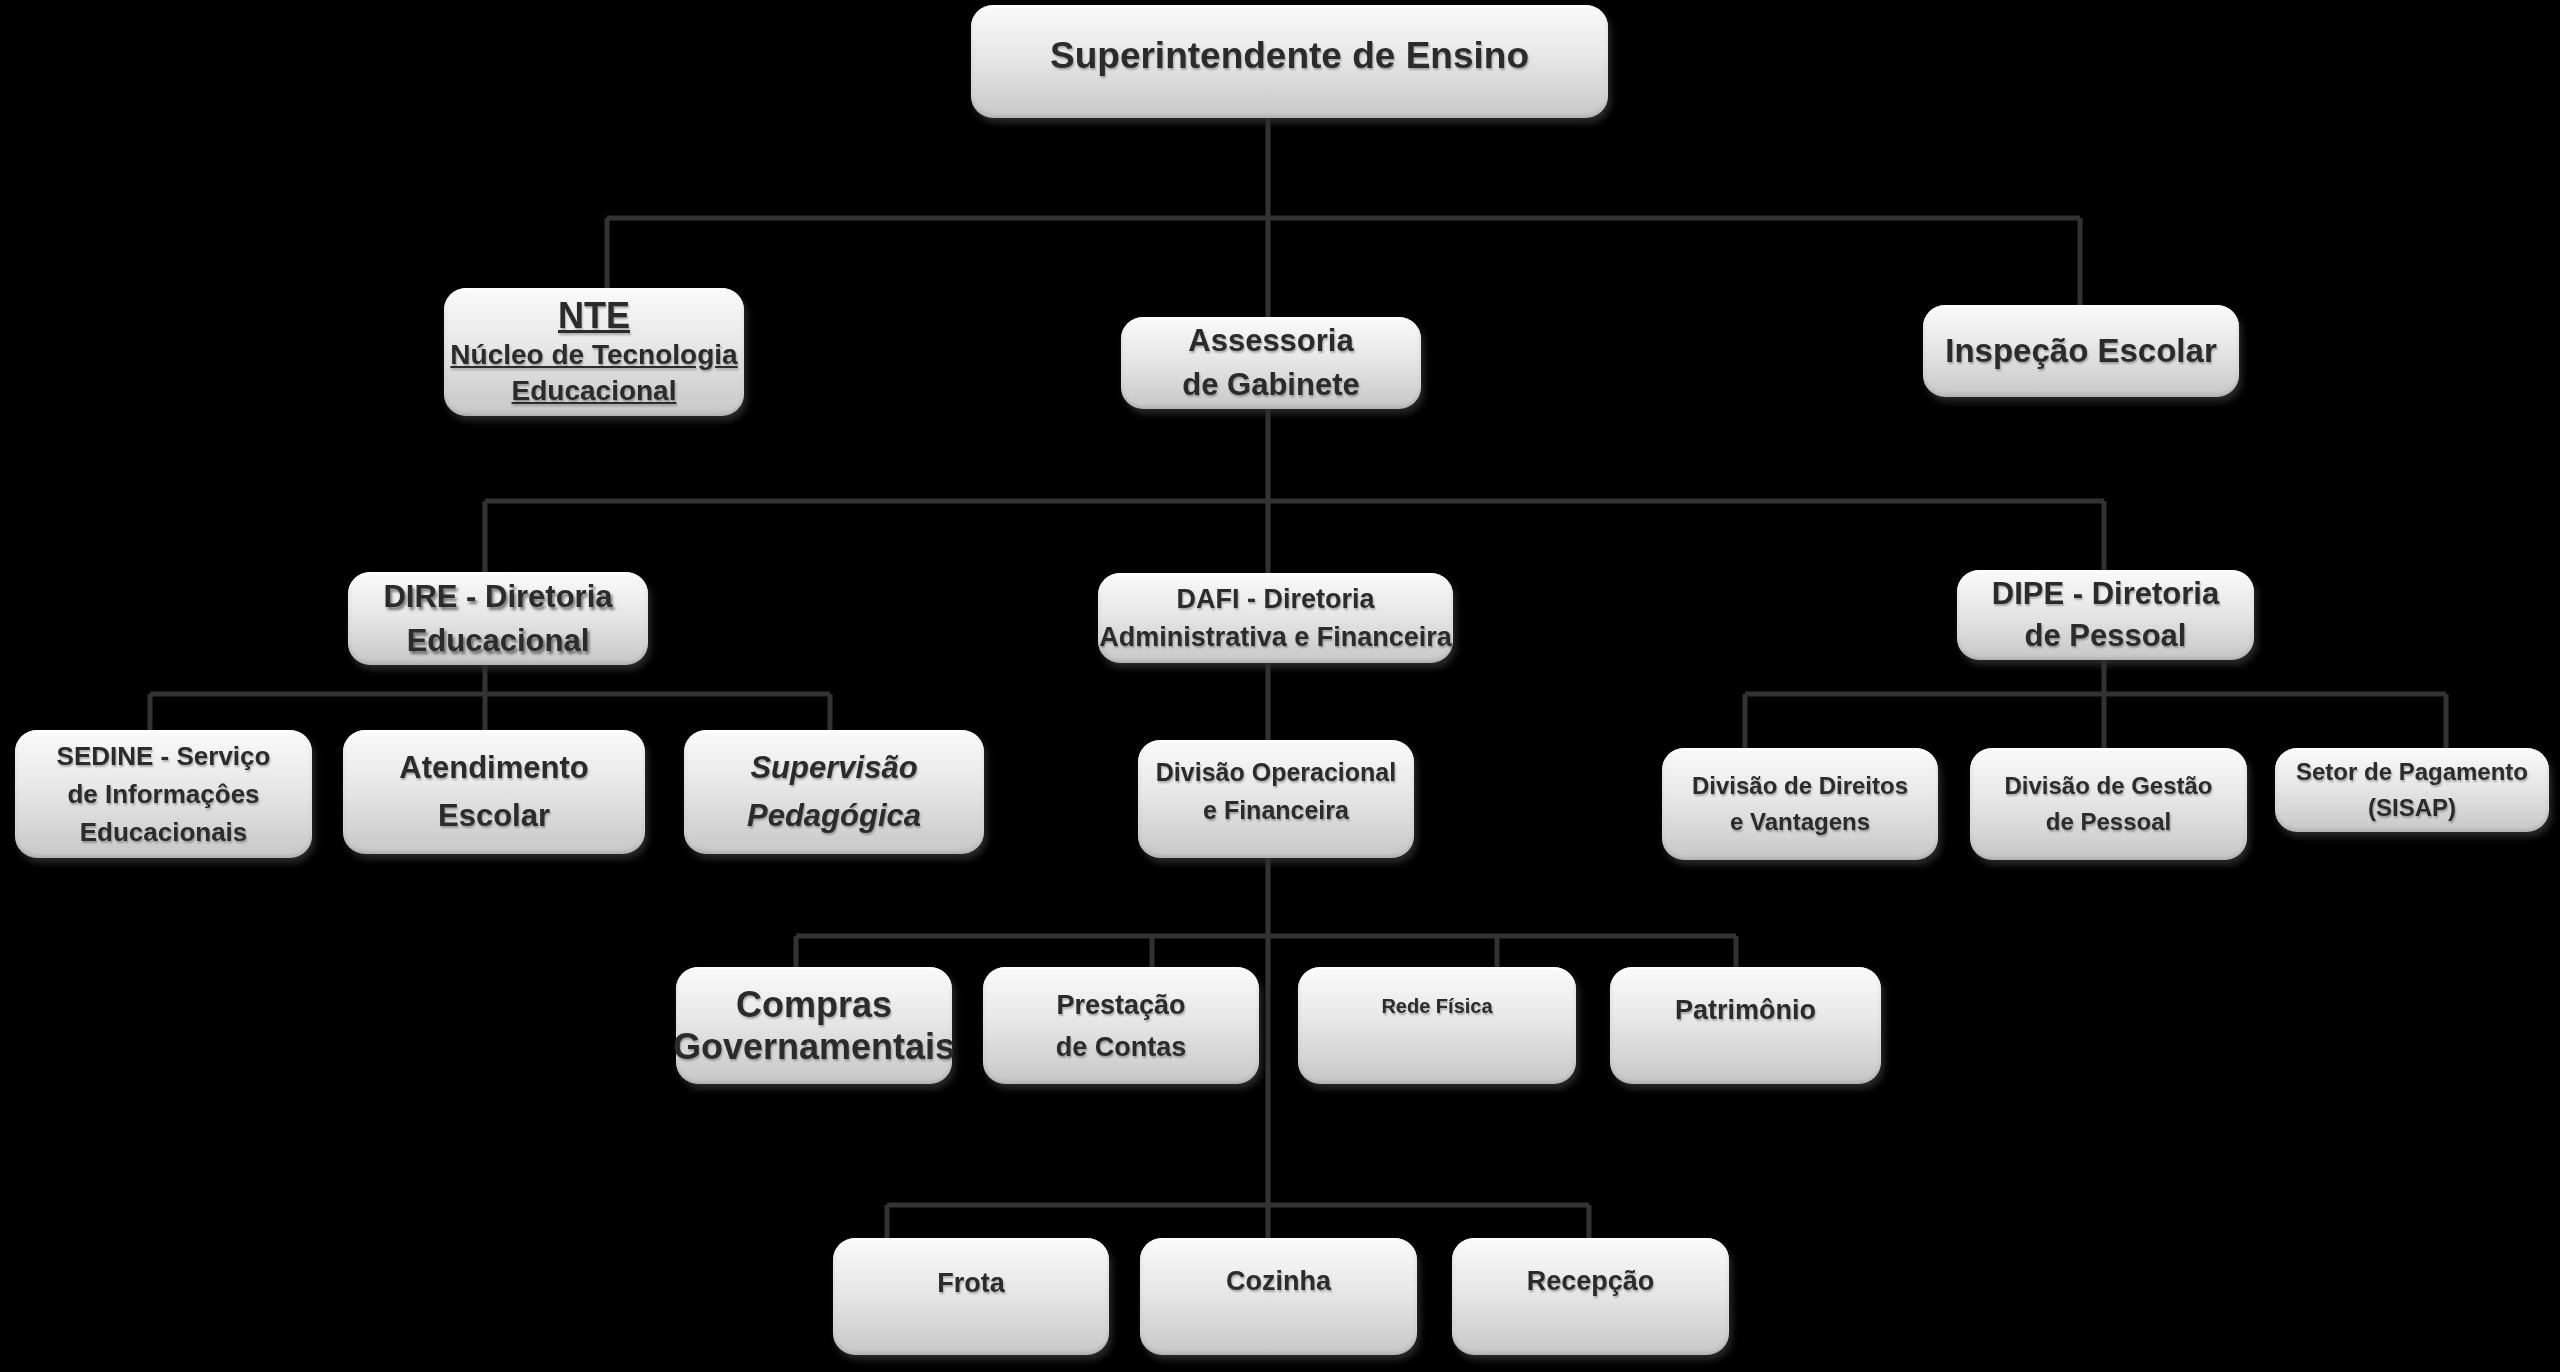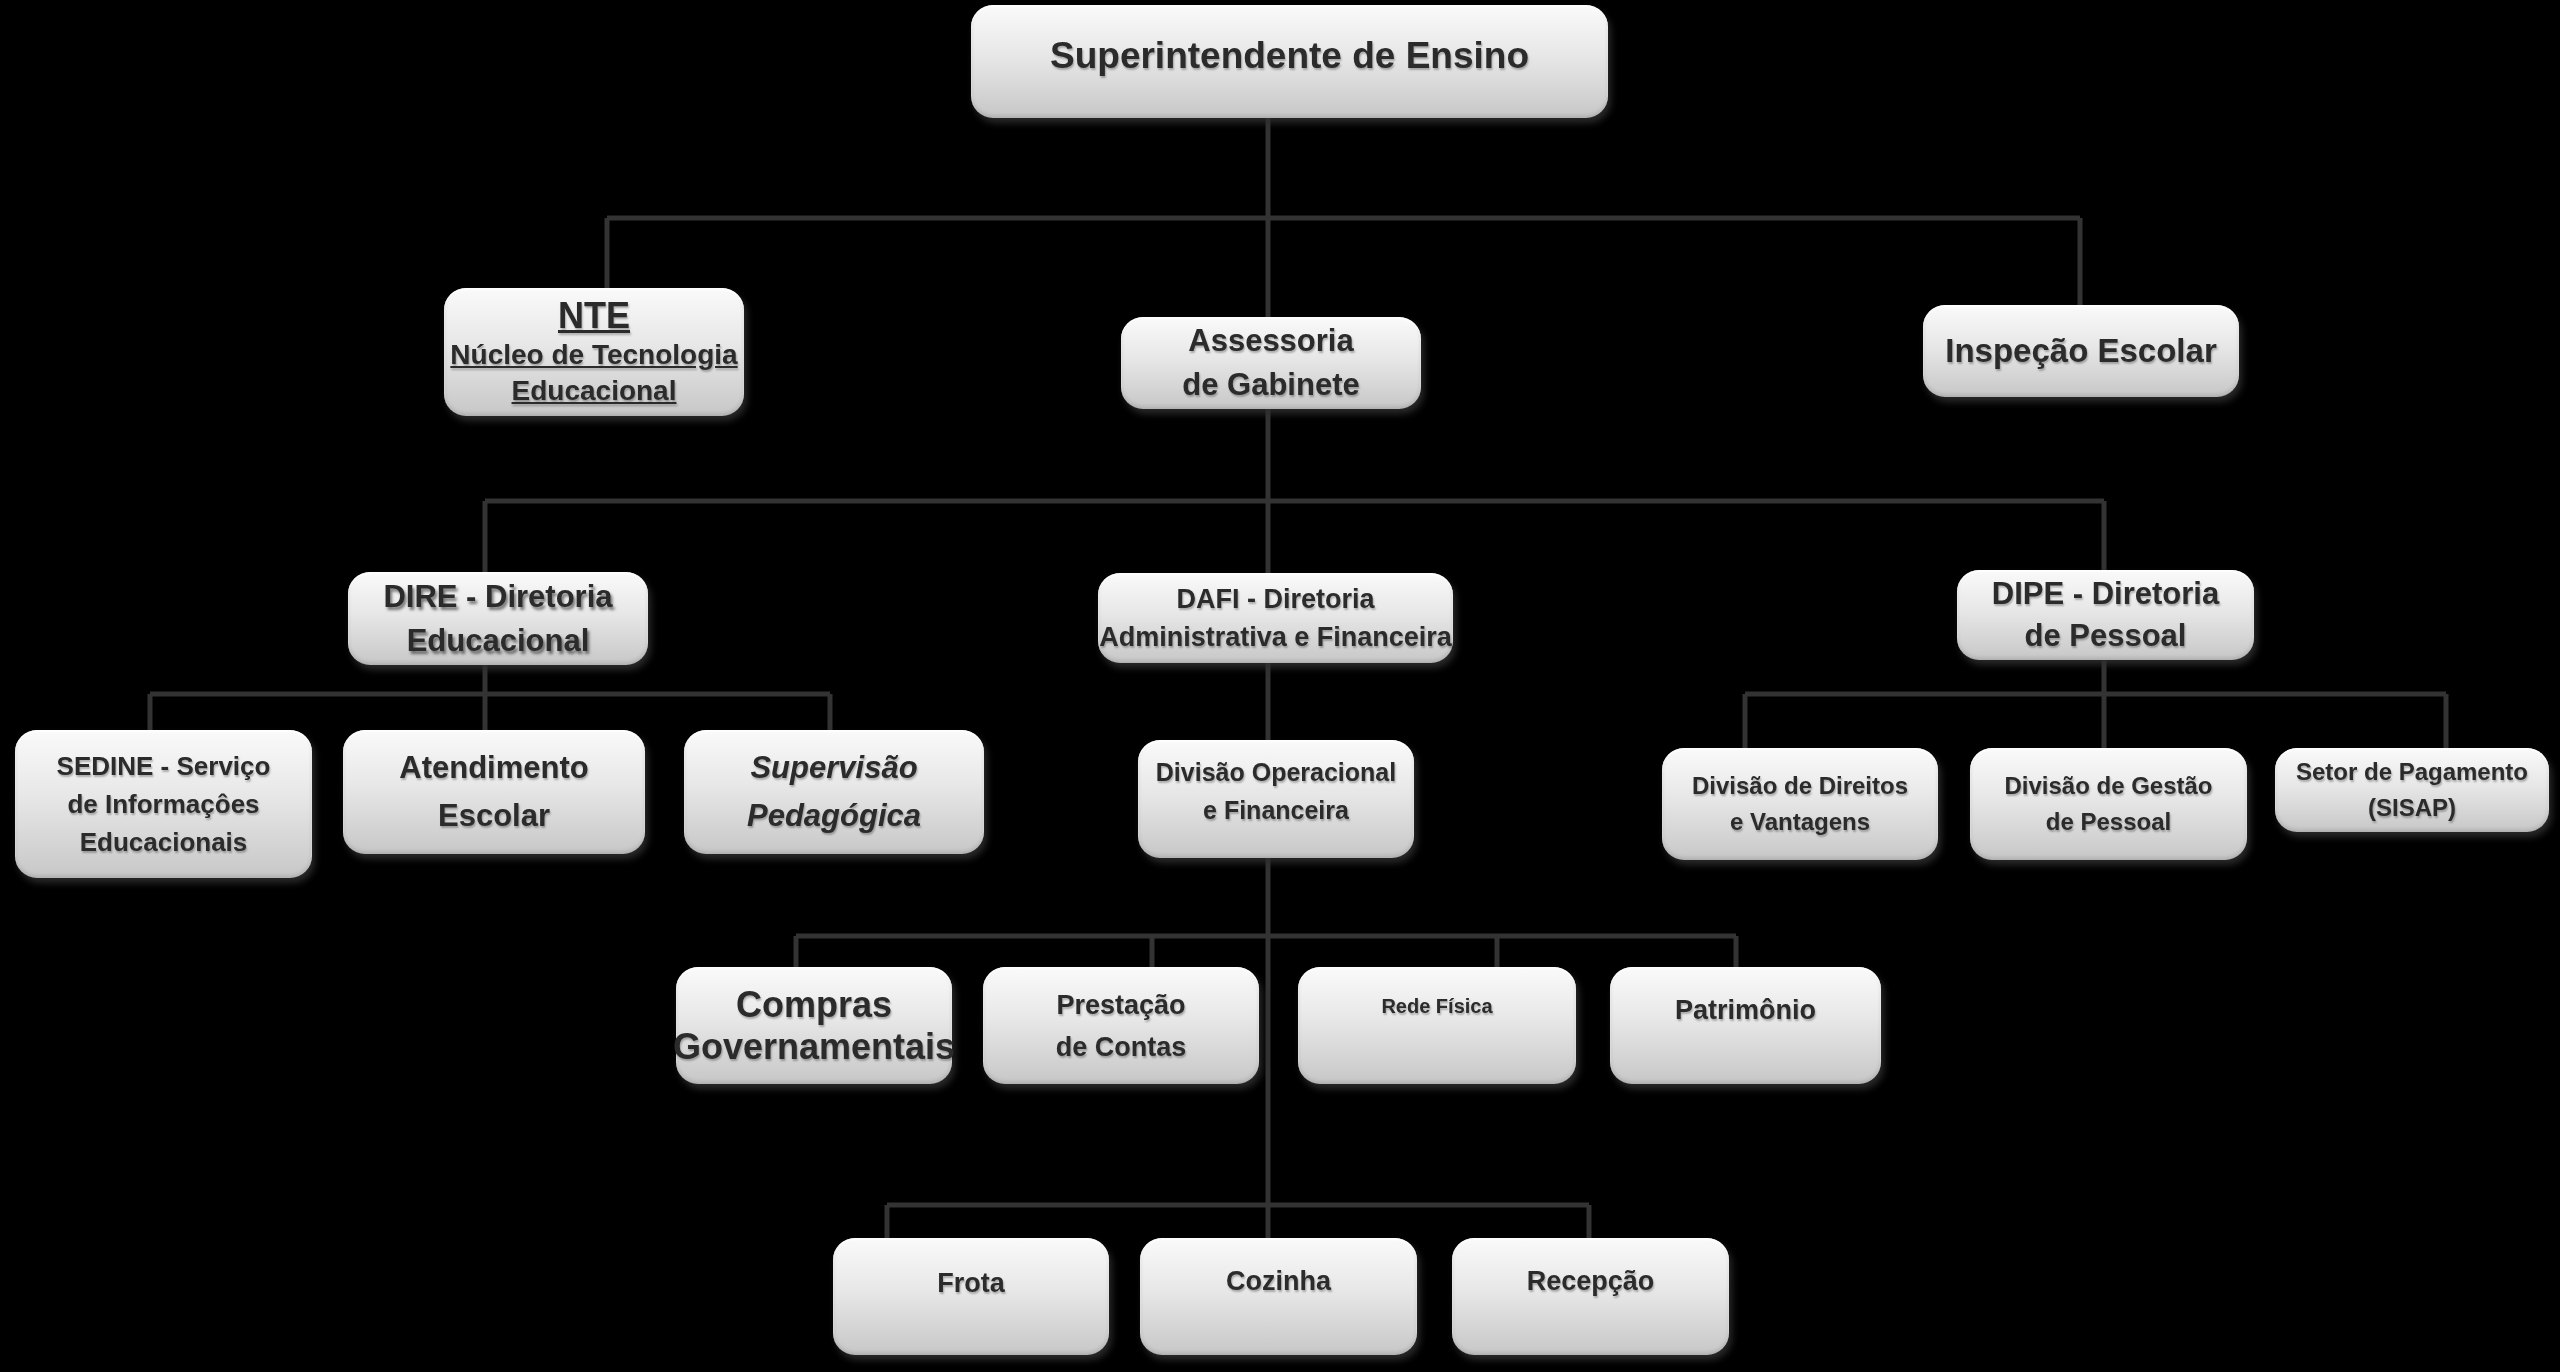--- a/index.html
+++ b/index.html
@@ -35,21 +35,21 @@
 
   .n-root        { left: 971px;  top: 5px;    width: 637px; height: 113px; font-size: 37px; padding-bottom: 12px; }
   .n-nte         { left: 444px;  top: 288px;  width: 300px; height: 128px; text-decoration: underline; }
   .n-nte .big    { font-size: 36px; line-height: 42px; }
   .n-nte .sub    { font-size: 28px; line-height: 36px; }
   .n-assessoria  { left: 1121px; top: 317px;  width: 300px; height: 92px;  font-size: 31px; line-height: 44px; }
   .n-inspecao    { left: 1923px; top: 305px;  width: 316px; height: 92px;  font-size: 33px; }
   .n-dire        { left: 348px;  top: 572px;  width: 300px; height: 93px;  font-size: 31px; line-height: 44px; text-shadow: 2px 3px 3px rgba(0,0,0,0.5); }
   .n-dafi        { left: 1098px; top: 573px;  width: 355px; height: 90px;  font-size: 27px; line-height: 38px; }
   .n-dipe        { left: 1957px; top: 570px;  width: 297px; height: 90px;  font-size: 31px; line-height: 42px; }
-  .n-sedine      { left: 15px;   top: 730px;  width: 297px; height: 148px; font-size: 26px; line-height: 38px; }
+  .n-sedine      { left: 15px;   top: 730px;  width: 297px; height: 128px; font-size: 26px; line-height: 38px; }
   .n-atendimento { left: 343px;  top: 730px;  width: 302px; height: 124px; font-size: 31px; line-height: 48px; }
   .n-supervisao  { left: 684px;  top: 730px;  width: 300px; height: 124px; font-size: 31px; line-height: 48px; font-style: italic; }
   .n-divop       { left: 1138px; top: 740px;  width: 276px; height: 118px; font-size: 25px; line-height: 38px; padding-bottom: 16px; }
   .n-direitos    { left: 1662px; top: 748px;  width: 276px; height: 112px; font-size: 24px; line-height: 36px; }
   .n-gestao      { left: 1970px; top: 748px;  width: 277px; height: 112px; font-size: 24px; line-height: 36px; }
   .n-pagamento   { left: 2275px; top: 748px;  width: 274px; height: 84px; font-size: 24px; line-height: 36px; }
   .n-compras     { left: 676px;  top: 967px;  width: 276px; height: 117px; font-size: 36px; line-height: 42px; }
   .n-prestacao   { left: 983px;  top: 967px;  width: 276px; height: 117px; font-size: 27px; line-height: 42px; }
   .n-rede        { left: 1298px; top: 967px;  width: 278px; height: 117px; font-size: 20px; padding-top: 28px; }
   .n-patrimonio  { left: 1610px; top: 967px;  width: 271px; height: 117px; font-size: 27px; padding-top: 28px; }

